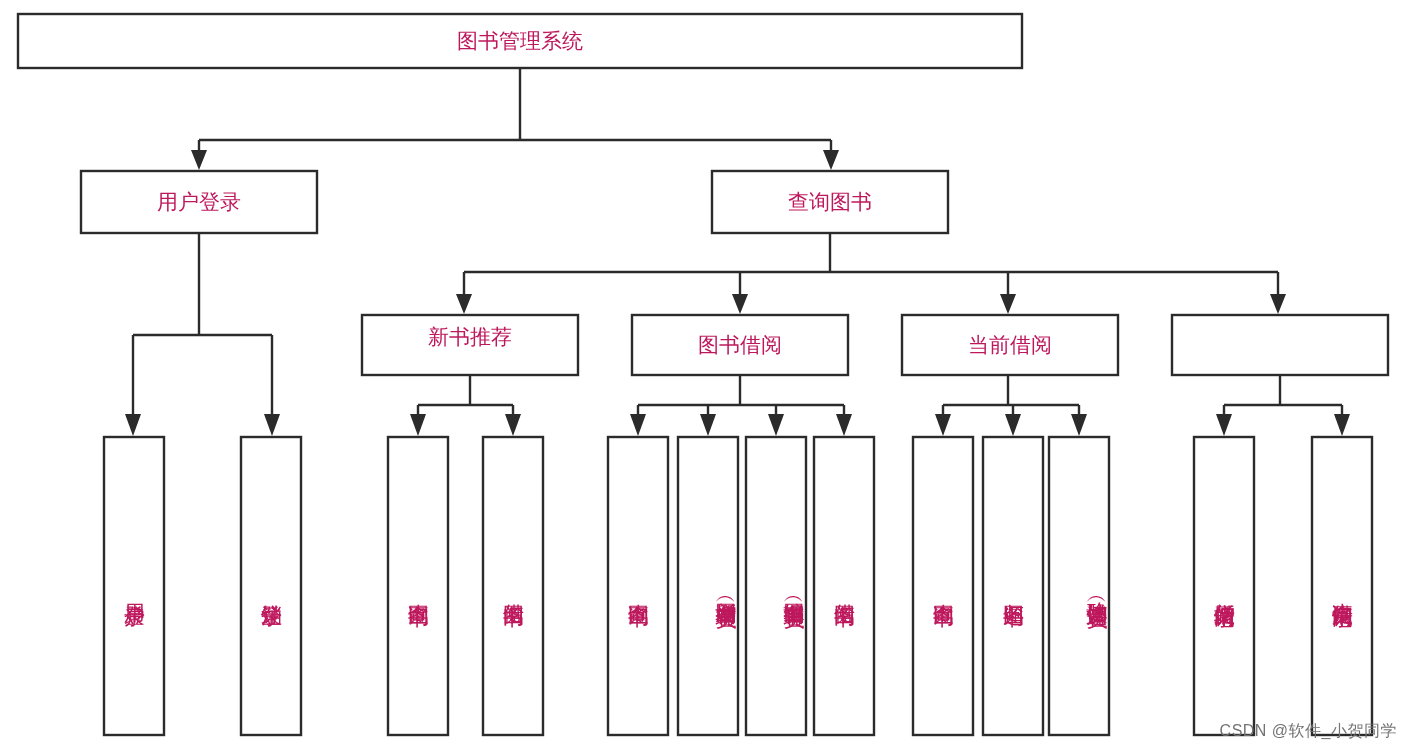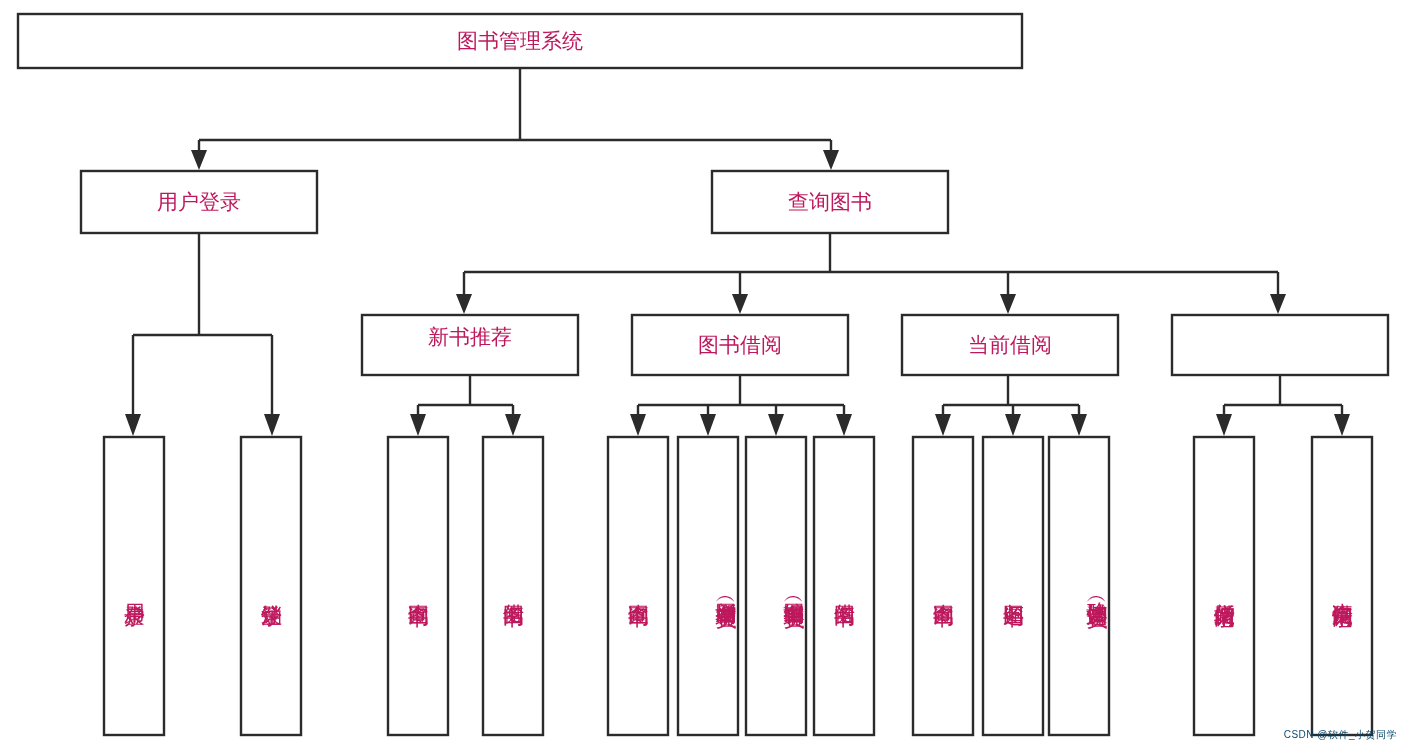--- a/index.html
+++ b/index.html
@@ -60,22 +60,22 @@
     text-orientation: upright;
     font-size: 21px;
     letter-spacing: 1px;
     padding-top: 6px;
     align-items: flex-start;
   }
   .watermark {
     position: absolute;
     right: 8px;
     bottom: 5px;
-    font-size: 10px;
-    color: #0c4a6e;
+    font-size: 16px;
+    color: #737373;
     font-family: "Liberation Sans", "DejaVu Sans", sans-serif;
     white-space: nowrap;
     letter-spacing: 0.5px;
   }
 </style>
 </head>
 <body>
 
 <div id="diagram-root">
 

